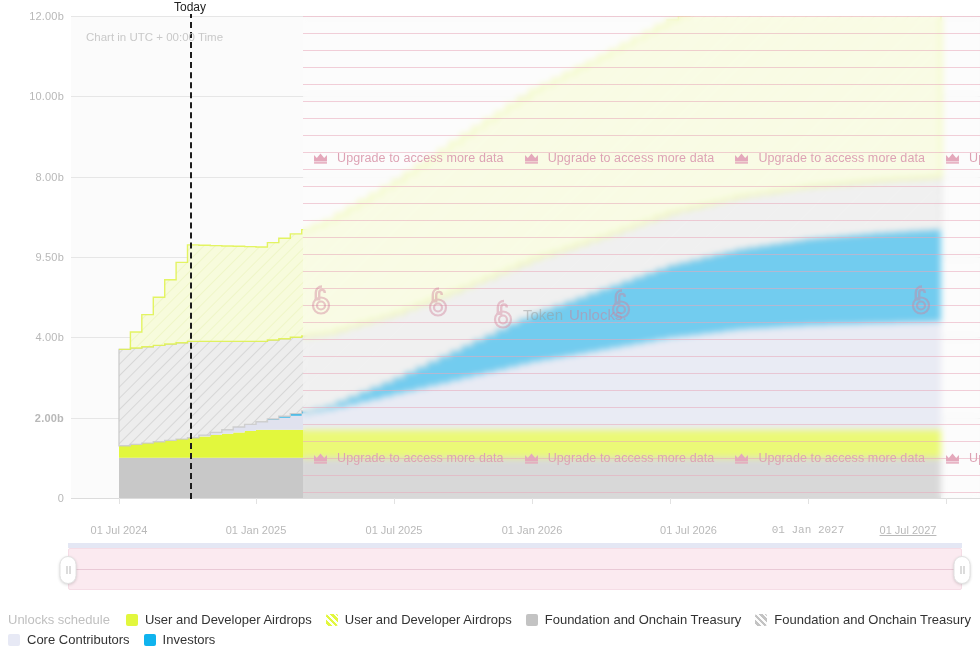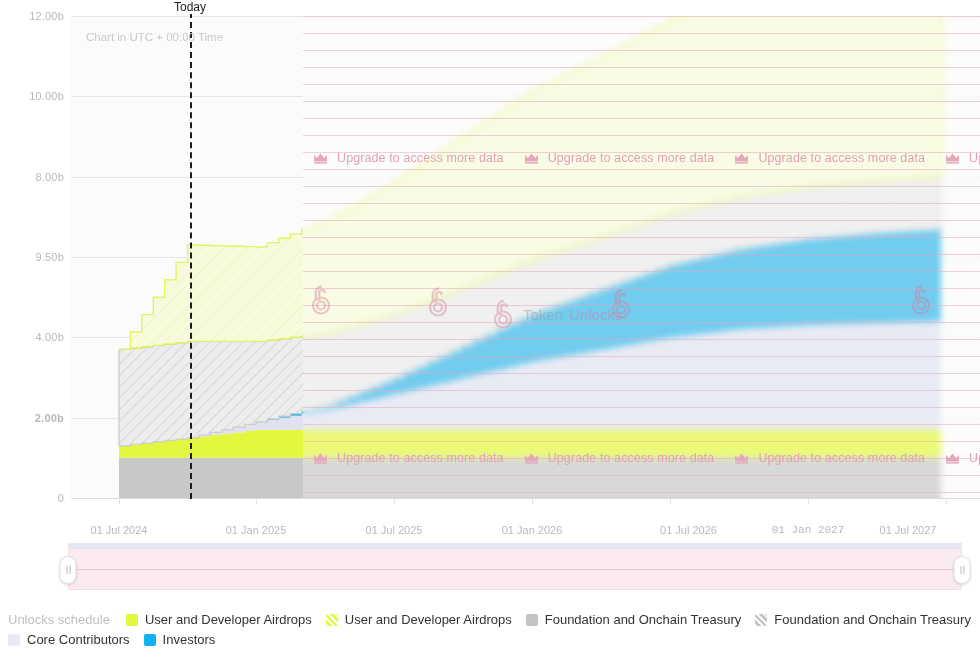--- a/index.html
+++ b/index.html
@@ -401,21 +401,21 @@
         <div class="tick-x" style="left: 256px;">01 Jan 2025</div>
         <div class="tick-x-mark" style="left: 256px;"></div>
         <div class="tick-x" style="left: 394px;">01 Jul 2025</div>
         <div class="tick-x-mark" style="left: 394px;"></div>
         <div class="tick-x" style="left: 532px;">01 Jan 2026</div>
         <div class="tick-x-mark" style="left: 532px;"></div>
         <div class="tick-x" style="left: 670px; padding-left: 37px;">01 Jul 2026</div>
         <div class="tick-x-mark" style="left: 670px;"></div>
         <div class="tick-x" style="left: 808px; font-family: Liberation Mono, monospace;">01 Jan 2027</div>
         <div class="tick-x-mark" style="left: 808px;"></div>
-        <div class="tick-x" style="left: 908px;">01 Jul 2027</div>
+        <div class="tick-x" style="left: 908px; text-decoration: underline;">01 Jul 2027</div>
         <div class="tick-x-mark" style="left: 946px;"></div>
       </div>
 
     <div id="today-line"></div>
     <div id="today-label">Today</div>
     <div id="utc-note">Chart in UTC + 00:00 Time</div>
   </div>
 
   <div id="range-wrap">
     <div id="range-top-strip"></div>

